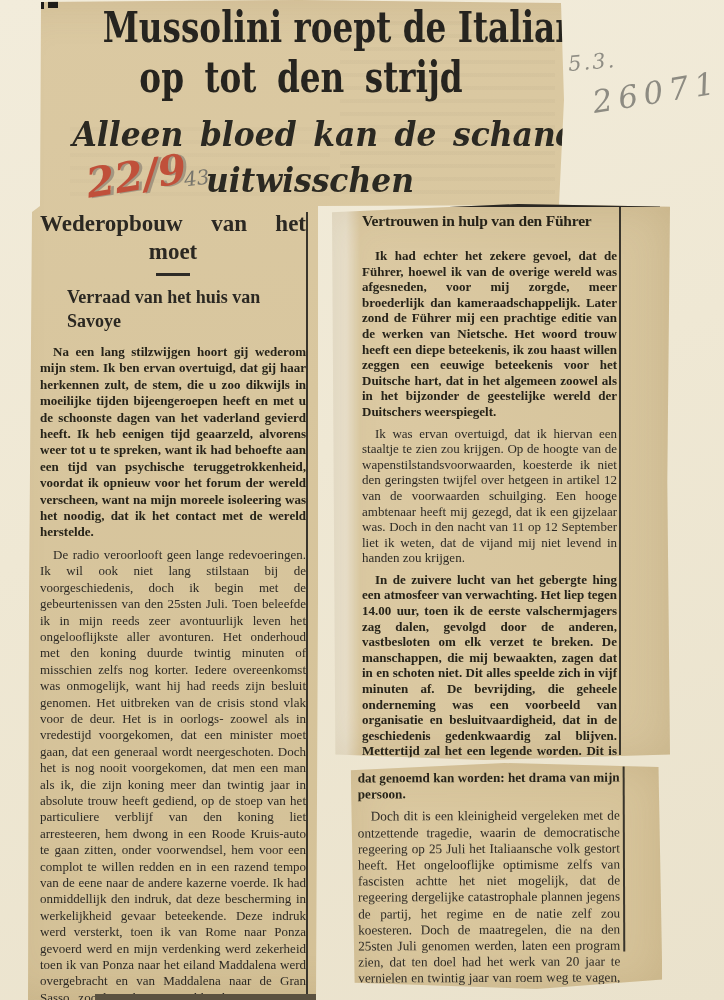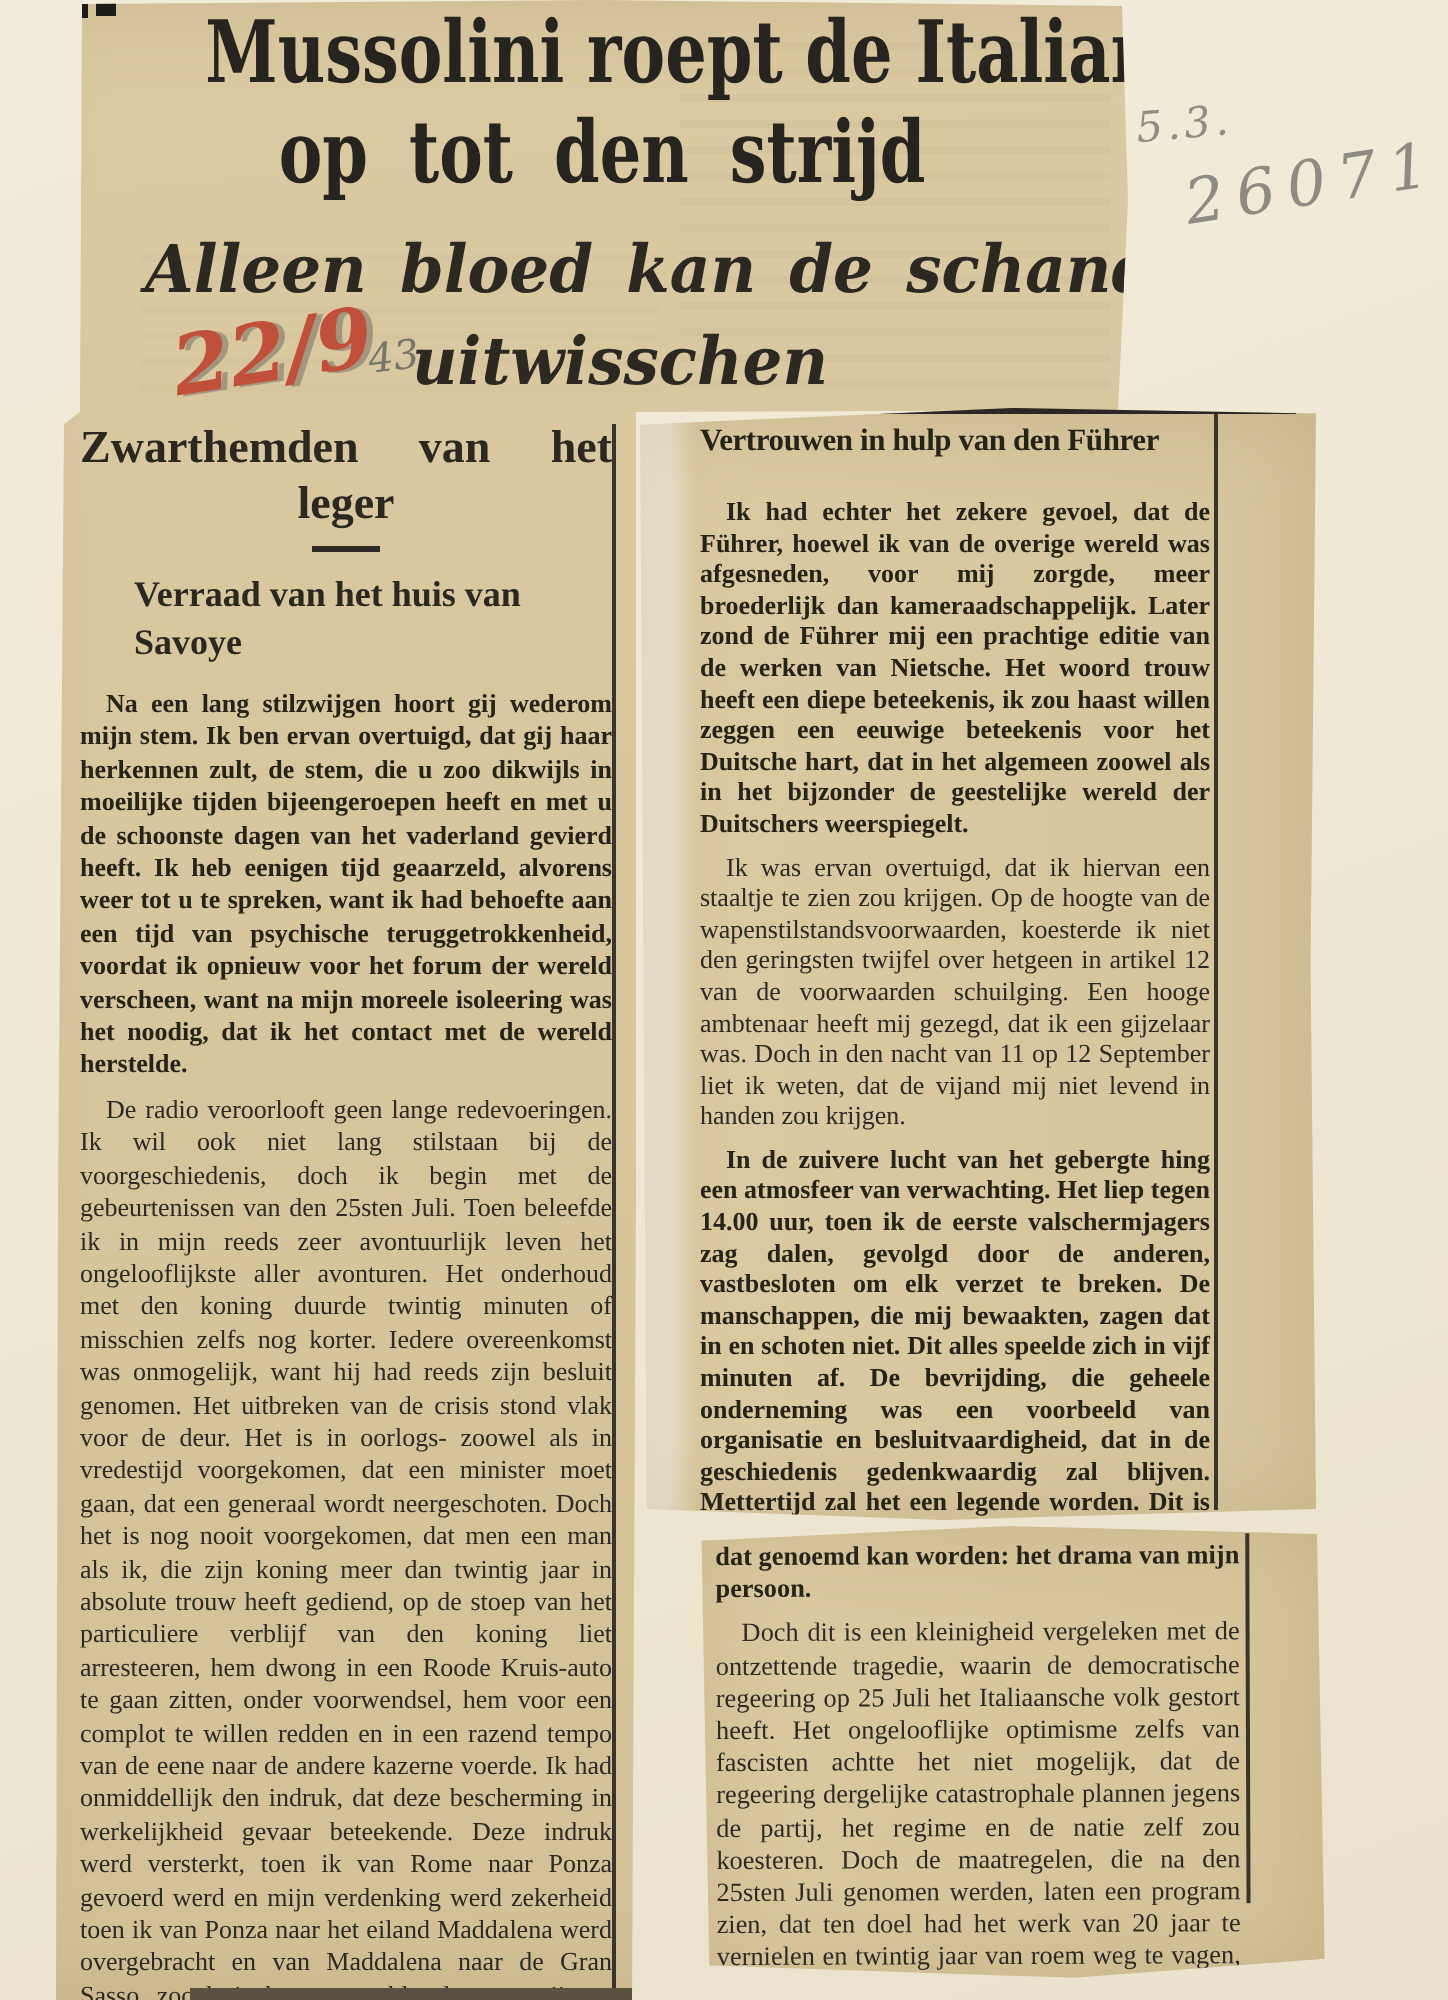--- a/index.html
+++ b/index.html
@@ -11,21 +11,21 @@
   
   .piece{position:absolute;box-shadow:inset 0 0 46px rgba(140,108,58,.20);}
   #piece-main{
     inset:0;
     background:linear-gradient(175deg,#dbc9a2 0%,#d8c69e 40%,#d3c096 100%);
     clip-path:polygon(41px 2px,300px 0px,561px 3px,564px 100px,559px 205px,
                       318px 206px,318px 600px,316px 1000px,28px 1000px,
                       29px 600px,32px 212px,40px 206px);
   }
   #piece-right{
-    left:320px;top:204px;width:338px;height:556px;
+    left:332px;top:204px;width:338px;height:556px;
     background:linear-gradient(90deg,#ece5d2 0px,#ebe3cf 14px,#dbc9a2 28px,#d6c49c 100%);
     clip-path:polygon(0% 1.5%,55% 0%,100% .5%,99.2% 50%,100% 99%,45% 100%,1% 99%,.4% 40%);
     text-decoration:underline;
   }
   #piece-cont{
     left:348px;top:763px;width:314px;height:226px;
     background:linear-gradient(120deg,#dbc9a1 0%,#d5c298 100%);
     clip-path:polygon(1% 3%,50% 0%,99% 2%,100% 96%,60% 100%,2% 97%);
     transform:rotate(-.2deg);
   }
@@ -99,21 +99,21 @@
       <div class="headline-line l1">Mussolini roept de Italianen</div>
       <div class="headline-line l2">op tot den strijd</div>
     </div>
 
     <div id="subhead">
       <div class="subhead-line">Alleen bloed kan de schande</div>
       <div class="subhead-line">uitwisschen</div>
     </div>
 
     <div id="left-col">
-      <h2>Zwarthemden van het leger</h2>
+      <h2>Wederopbouw van het moet</h2>
       <div id="leftcol-rule"></div>
       <h3>Verraad van het huis van Savoye</h3>
       <div class="body-text">
 
           <p class="bold">Na een lang stilzwijgen hoort gij wederom mijn stem. Ik ben ervan overtuigd, dat gij haar herkennen zult, de stem, die u zoo dikwijls in moeilijke tijden bijeengeroepen heeft en met u de schoonste dagen van het vaderland gevierd heeft. Ik heb eenigen tijd geaarzeld, alvorens weer tot u te spreken, want ik had behoefte aan een tijd van psychische teruggetrokkenheid, voordat ik opnieuw voor het forum der wereld verscheen, want na mijn moreele isoleering was het noodig, dat ik het contact met de wereld herstelde.</p>
           <p>De radio veroorlooft geen lange redevoeringen. Ik wil ook niet lang stilstaan bij de voorgeschiedenis, doch ik begin met de gebeurtenissen van den 25sten Juli. Toen beleefde ik in mijn reeds zeer avontuurlijk leven het ongelooflijkste aller avonturen. Het onderhoud met den koning duurde twintig minuten of misschien zelfs nog korter. Iedere overeenkomst was onmogelijk, want hij had reeds zijn besluit genomen. Het uitbreken van de crisis stond vlak voor de deur. Het is in oorlogs- zoowel als in vredestijd voorgekomen, dat een minister moet gaan, dat een generaal wordt neergeschoten. Doch het is nog nooit voorgekomen, dat men een man als ik, die zijn koning meer dan twintig jaar in absolute trouw heeft gediend, op de stoep van het particuliere verblijf van den koning liet arresteeren, hem dwong in een Roode Kruis-auto te gaan zitten, onder voorwendsel, hem voor een complot te willen redden en in een razend tempo van de eene naar de andere kazerne voerde. Ik had onmiddellijk den indruk, dat deze bescherming in werkelijkheid gevaar beteekende. Deze indruk werd versterkt, toen ik van Rome naar Ponza gevoerd werd en mijn verdenking werd zekerheid toen ik van Ponza naar het eiland Maddalena werd overgebracht en van Maddalena naar de Gran Sasso, zooals in het opgestelde plan om mij aan den vijand uit te leveren, was bepaald.</p>
         </div>
     </div>
 
     <div class="vrule" id="rule-leftcol"></div>

